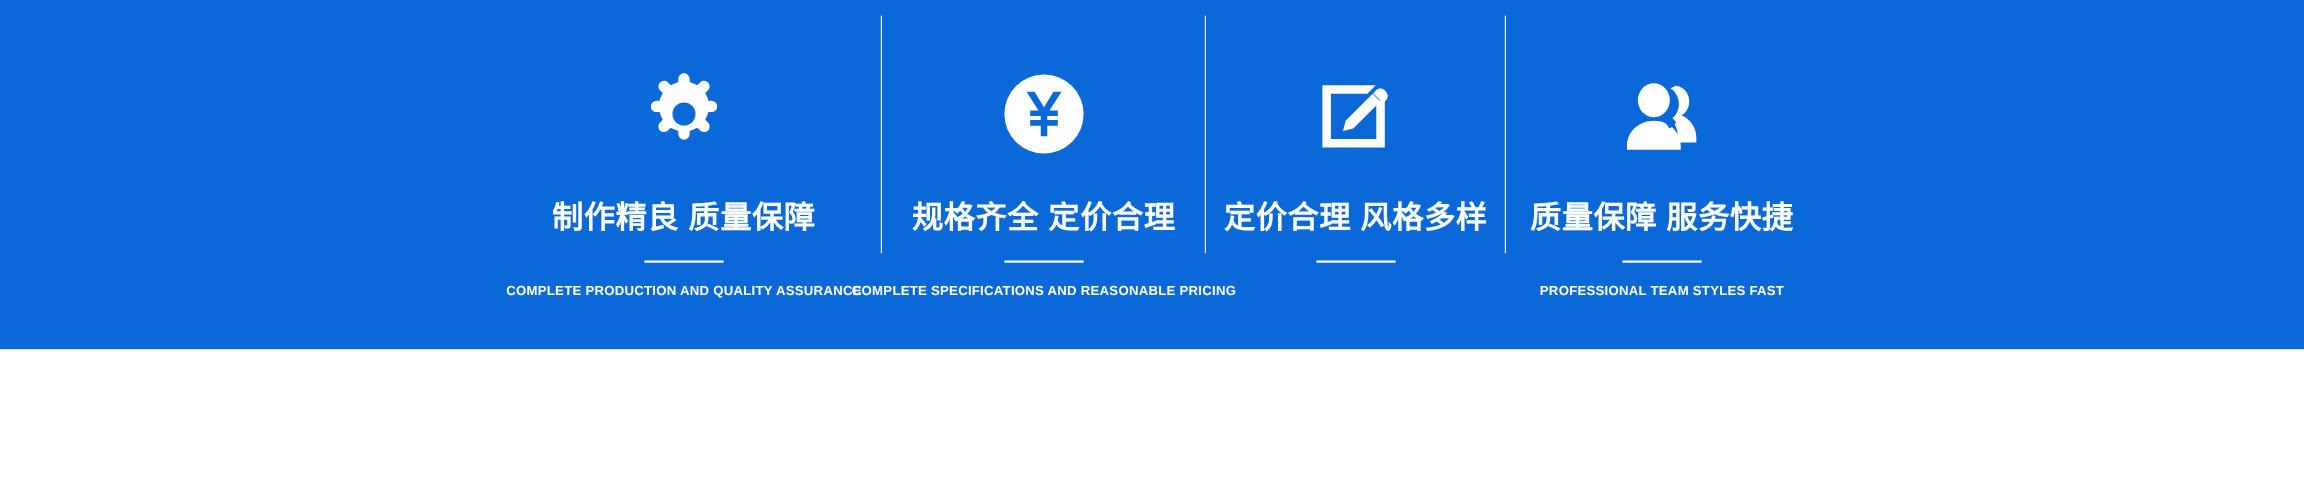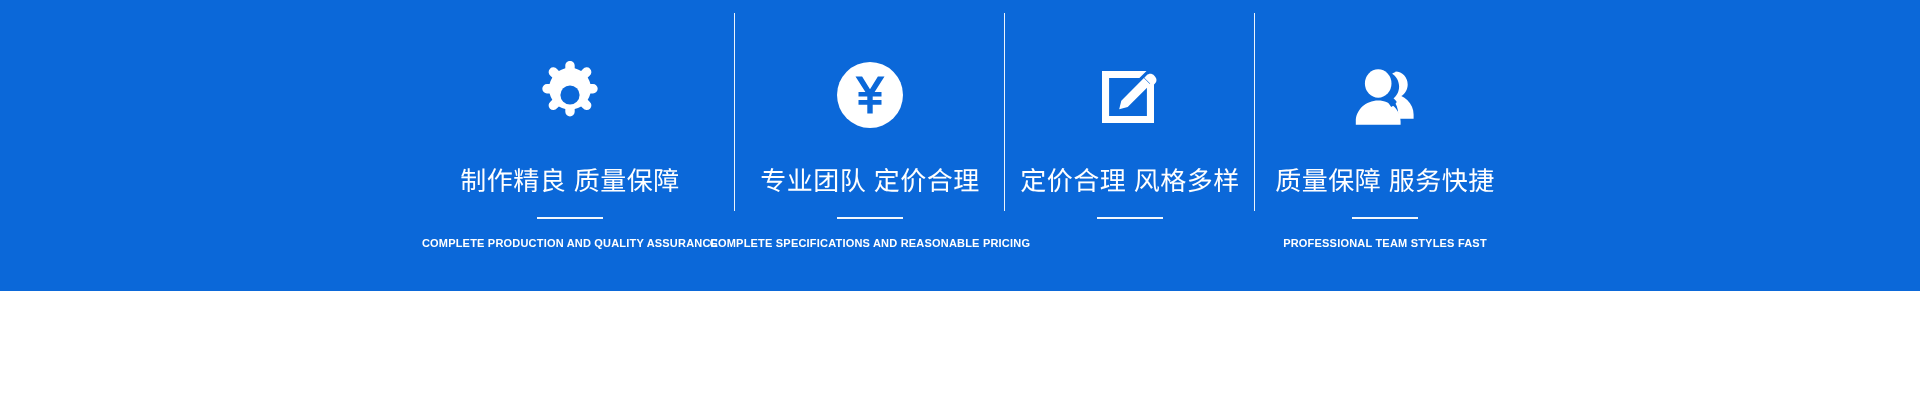--- a/index.html
+++ b/index.html
@@ -66,21 +66,21 @@
     display:flex;
     align-items:center;
     justify-content:center;
     margin-bottom:28px;
   }
   .icon-box svg { display:block; }
 
   .col-title {
     color:#ffffff;
     font-size:26px;
-    font-weight:normal;
+    font-weight:bold;
     line-height:1.2;
     letter-spacing:0.5px;
     white-space:nowrap;
     text-align:center;
   }
 
   .rule {
     width:66px;
     height:2px;
     background:#ffffff;
@@ -121,21 +121,21 @@
       <div class="col-sub">COMPLETE PRODUCTION AND QUALITY ASSURANCE</div>
     </div>
 
     <div class="feature-col col-w2 with-divider">
       <div class="icon-box">
         <svg width="80" height="80" viewBox="0 0 80 80" aria-hidden="true">
           <circle cx="40" cy="40" r="33" fill="#ffffff"></circle>
           <path fill="#0b68d9" d="M25.5 21.5h6.6L40 34.3l7.9-12.8h6.6L44.6 37h6.9v4.6h-8.8v3.5h8.8v4.6h-8.8v8.8h-5.4v-8.8h-8.8v-4.6h8.8v-3.5h-8.8V37h6.9L25.5 21.5z"></path>
         </svg>
       </div>
-      <div class="col-title">专业团队 定价合理</div>
+      <div class="col-title">规格齐全 定价合理</div>
       <div class="rule"></div>
       <div class="col-sub">COMPLETE SPECIFICATIONS AND REASONABLE PRICING</div>
     </div>
 
     <div class="feature-col col-w3 with-divider">
       <div class="icon-box">
         <svg width="80" height="80" viewBox="0 0 80 80" aria-hidden="true">
           <path fill="#ffffff" d="M12 16h44.5l-7.1 7.1H19.1v37.8h37.8V31.6l7.1-7.1V68H12V16z"></path>
           <path fill="#ffffff" d="M31.3 45.7 53.9 23.1l6.4 6.4-22.6 22.6-8.5 2.1 2.1-8.5z"></path>
           <path fill="#ffffff" d="M56.7 20.3c2-2 5.2-2 7.2 0l1.1 1.1c2 2 2 5.2 0 7.2l-2.4 2.4-8.3-8.3 2.4-2.4z"></path>

